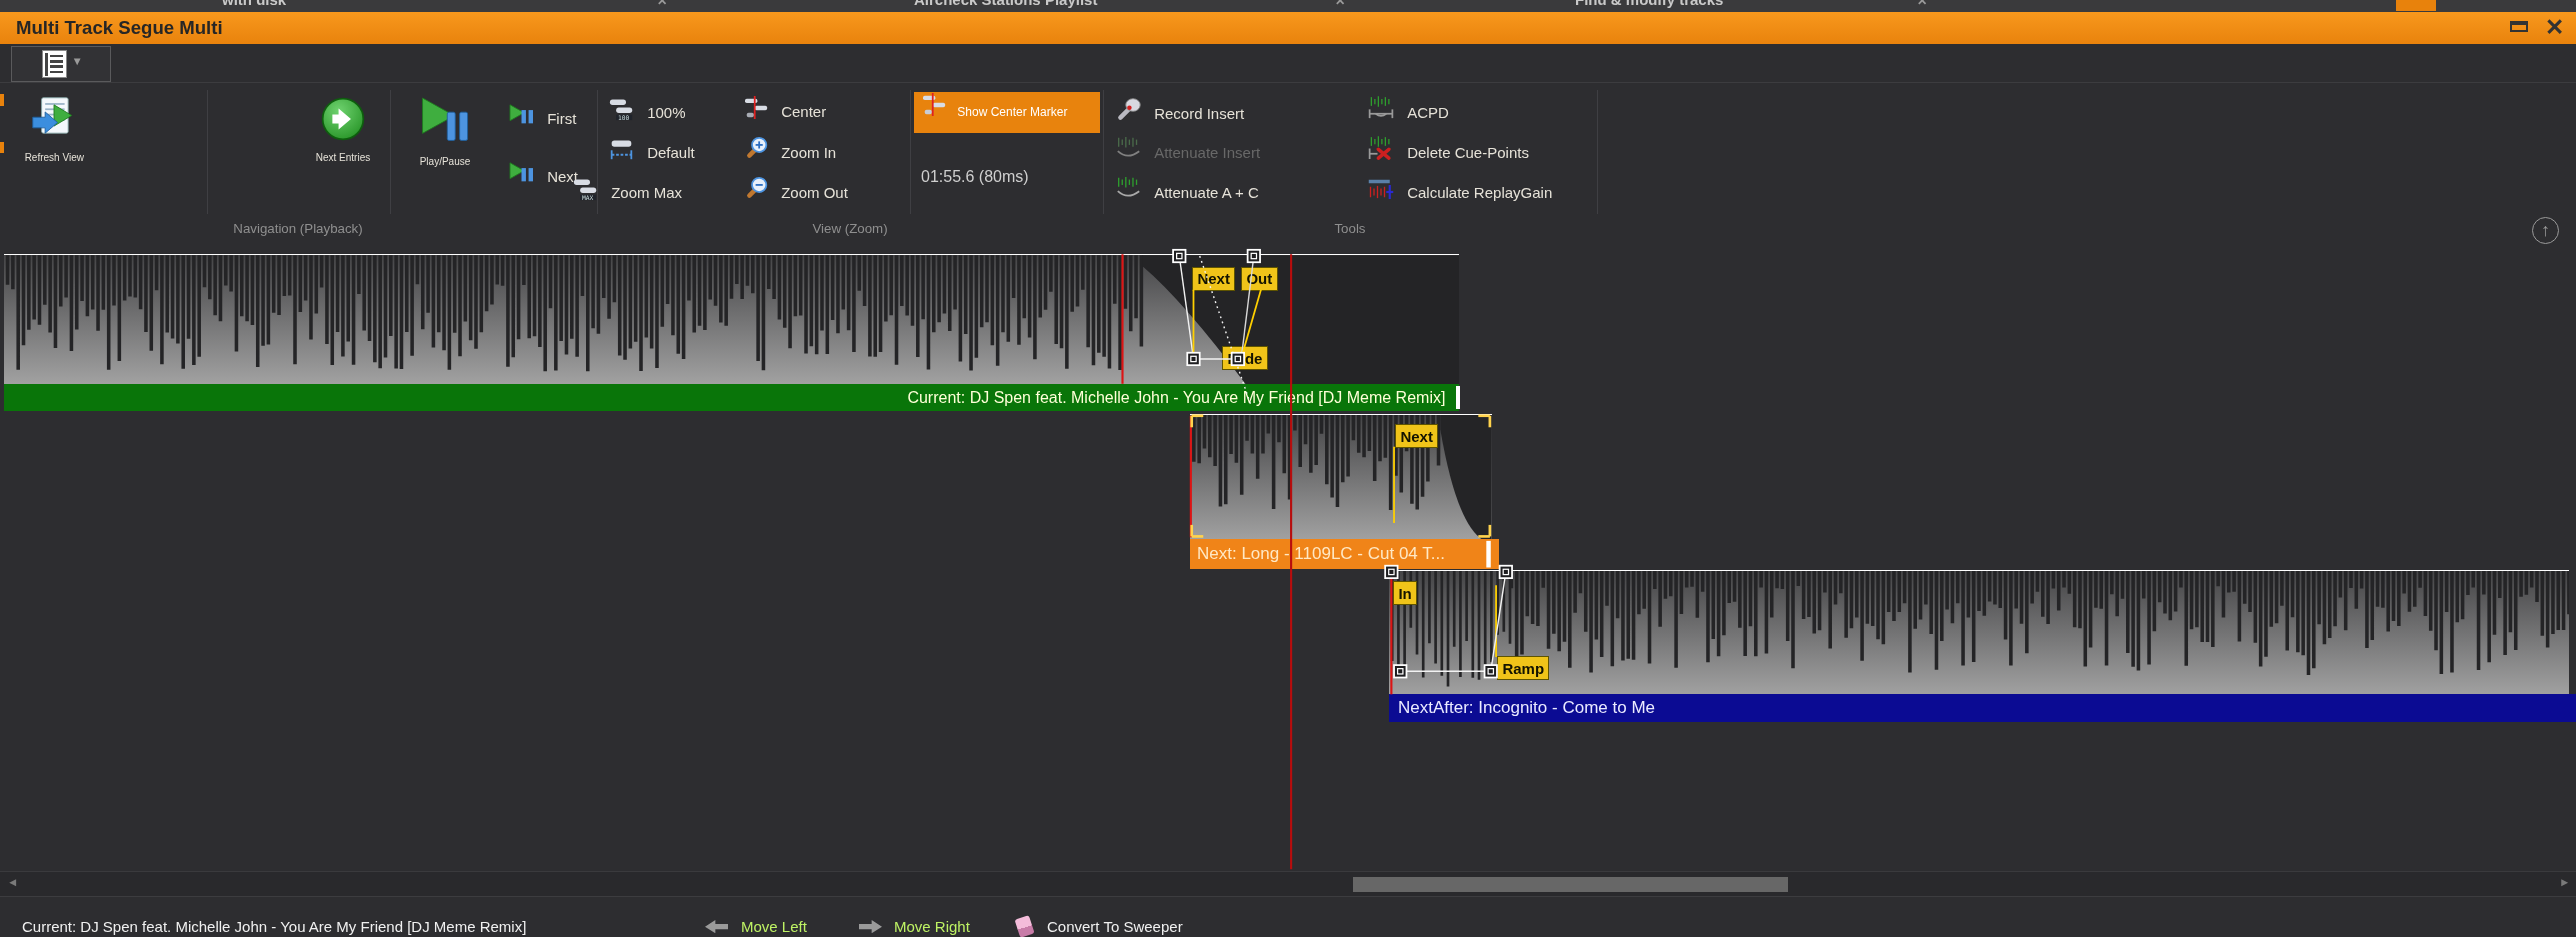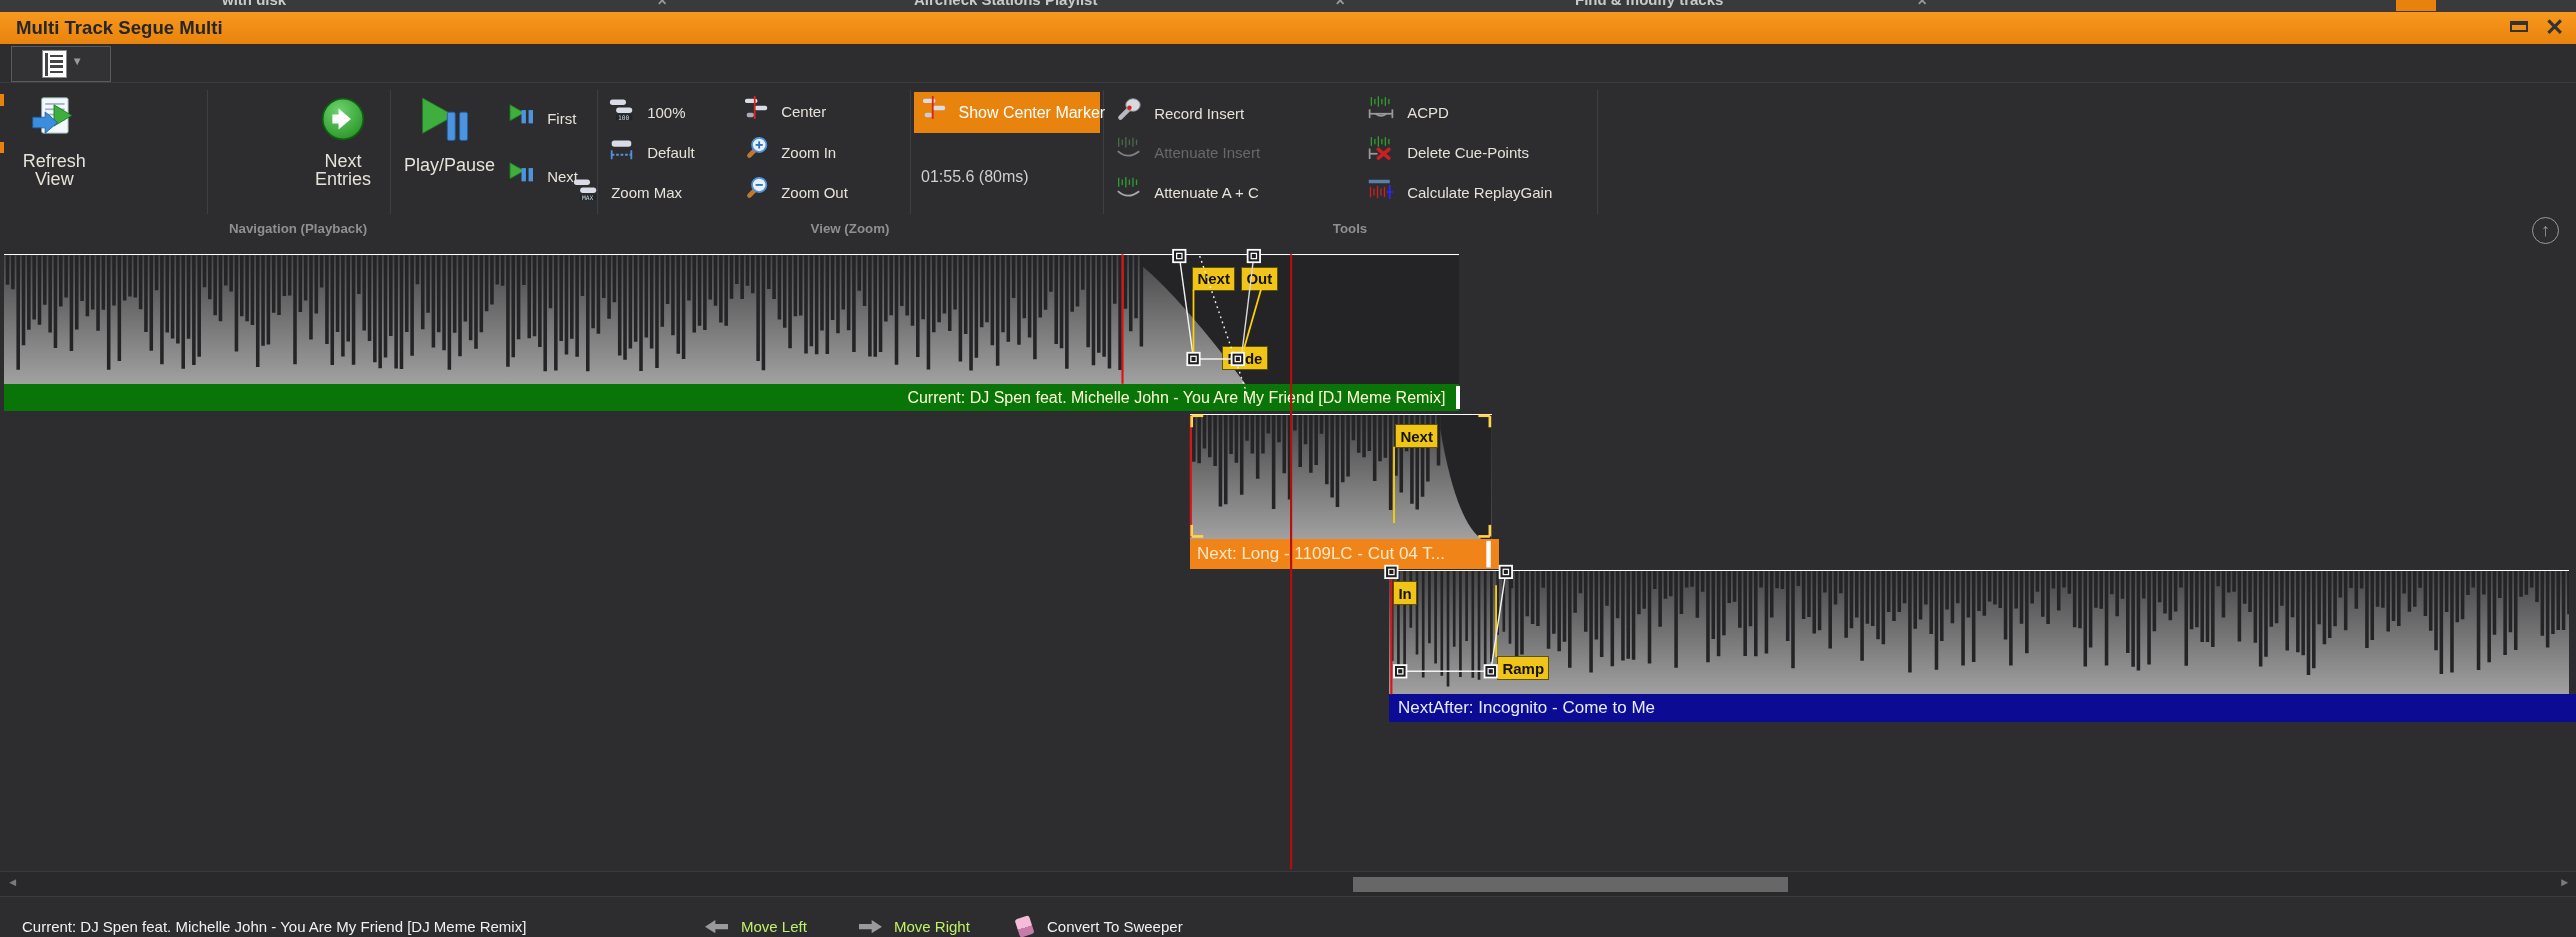--- a/index.html
+++ b/index.html
@@ -23,33 +23,33 @@
   #menu-row{left:0;top:44px;width:2576px;height:38px;background:#2d2d30;border-bottom:0.9px solid #3c3c3f;}
   #menu-btn{position:absolute;left:10.6px;top:1.8px;width:98px;height:34px;border:0.9px solid #5a5a5c;background:#323235;}
   #menu-icon{position:absolute;left:30px;top:3.5px;width:23px;height:26px;background:#fff;border:0.9px solid #888;}
   #menu-icon i{position:absolute;left:7px;right:2.7px;height:2.7px;background:#444;}
   #menu-icon b{position:absolute;left:2.7px;top:1.8px;bottom:1.8px;width:2.7px;background:#444;}
   #menu-caret{position:absolute;left:60px;top:8px;color:#9a9a9a;font-size:11.5px;}
 
   
   #ribbon{left:0;top:83px;width:2576px;height:166px;background:#2d2d30;border-bottom:0.9px solid #39393c;}
   .vsep{position:absolute;top:7px;height:124px;width:0.9px;background:#3f3f43;}
-  .rb-big{position:absolute;top:6.2px;width:82px;height:126px;text-align:center;color:#e6e2d8;font-size:18px;}
+  .rb-big{position:absolute;top:6.2px;width:82px;height:126px;text-align:center;color:#e6e2d8;font-size:10px;}
   .rb-big .ic{display:inline-block;margin-top:7px;height:46px;}
   .rb-big .lbl{margin-top:5.3px;line-height:18px;}
   .rb-big.disabled{color:#6a6a6a;}
   .rb-small{position:absolute;height:27px;color:#e6e2d8;font-size:15px;line-height:27px;white-space:nowrap;}
   .rb-small .ic{display:inline-block;vertical-align:middle;margin-right:8px;}
   .rb-small .lbl{display:inline-block;vertical-align:middle;}
   .rb-small.disabled{color:#686868;}
   #show-center{position:absolute;left:914px;top:9px;width:186px;height:41px;background:#e8830d;color:#fff;
-      font-size:16px;line-height:41px;white-space:nowrap;}
+      font-size:12px;line-height:41px;white-space:nowrap;}
   #show-center .ic{display:inline-block;vertical-align:middle;margin:0 7px 0 8px;}
   #time-display{position:absolute;left:921px;top:85px;color:#cfcfcf;font-size:16px;}
-  .caption{position:absolute;top:138px;color:#8f8f8f;font-size:13.3px;text-align:center;font-weight:bold;}
+  .caption{position:absolute;top:138px;color:#8f8f8f;font-size:13.3px;text-align:center;}
   #collapse-icon{position:absolute;left:2532px;top:134px;width:27px;height:27px;border:1.8px solid #9a9a9a;border-radius:50%;
       color:#9a9a9a;text-align:center;font-size:18px;line-height:25px;box-sizing:border-box;}
 
   
   #main{left:0;top:248px;width:2576px;height:623px;background:#2d2d30;}
   .wave{position:absolute;border-top:1.8px solid #fff;background:linear-gradient(#454547,#a2a2a2);box-sizing:border-box;}
   .wave svg{display:block;}
   .trackbar{position:absolute;color:#ffffd8;font-size:16px;line-height:27px;white-space:nowrap;overflow:hidden;}
   #bar-current{background:#097509;text-align:right;padding-right:14px;}
   #bar-next{background:#f08418;color:#ffe8c4;padding-left:7px;font-size:17px;}

